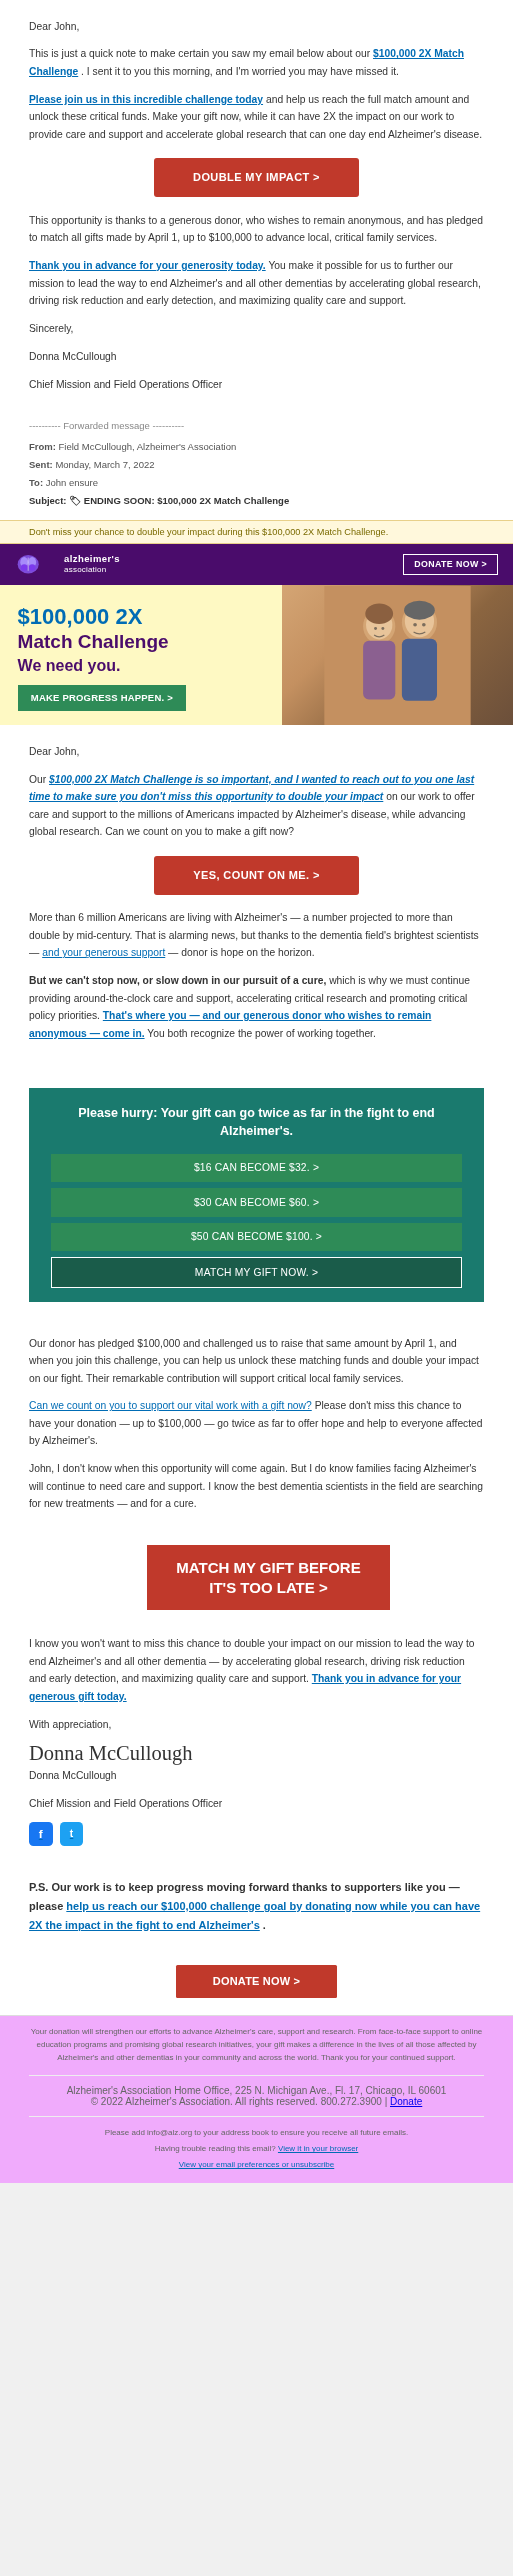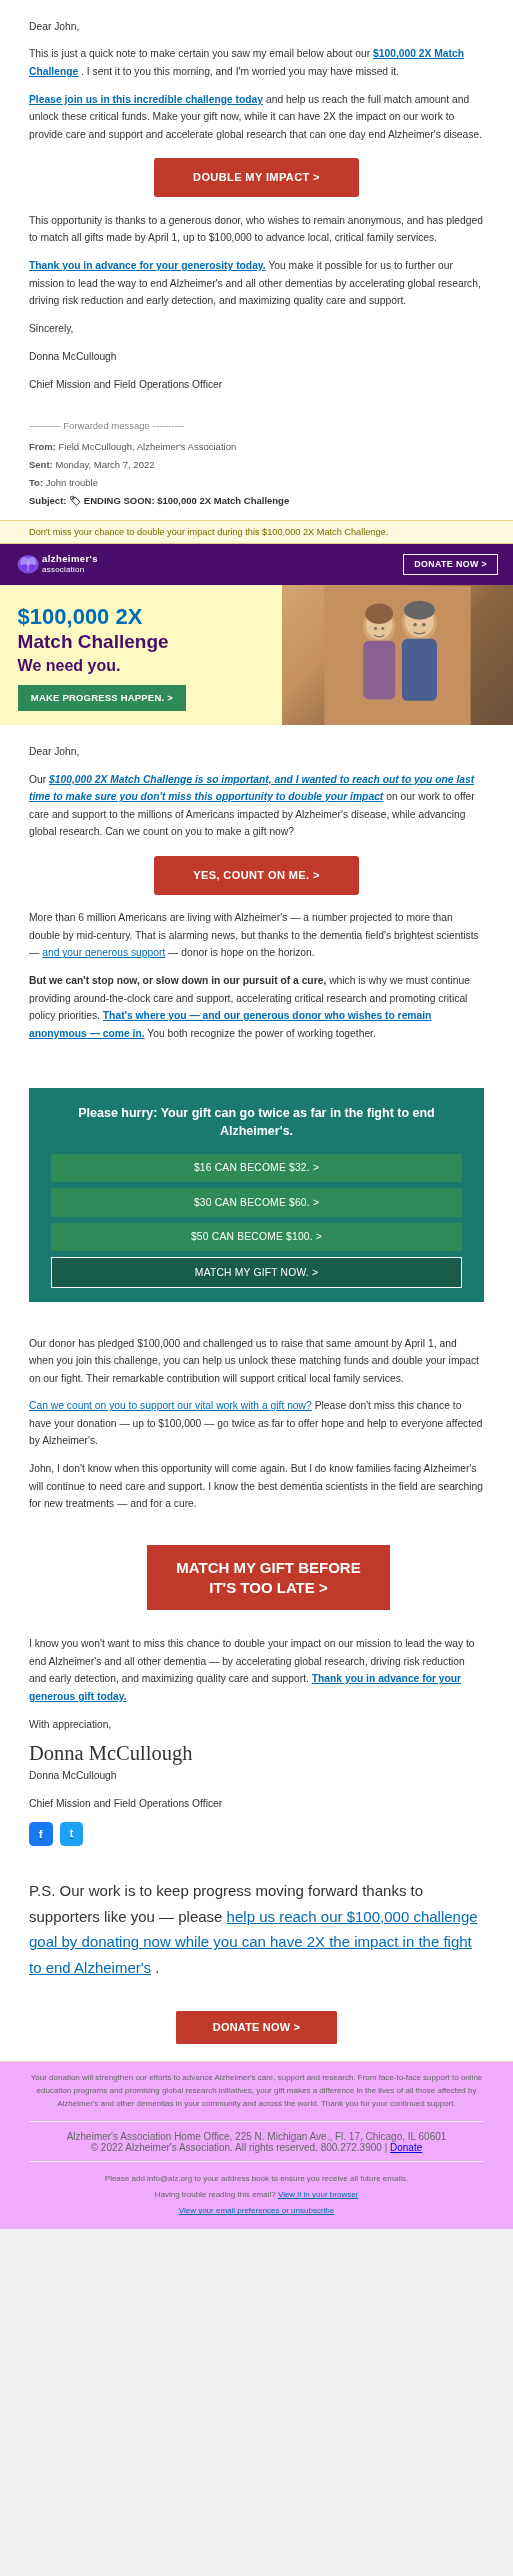--- a/index.html
+++ b/index.html
@@ -75,21 +75,21 @@
     .alz-header {
       background: #4a0c6b;
       display: flex;
       align-items: center;
       justify-content: space-between;
       padding: 7.3px 14.7px;
     }
     .alz-logo {
       display: flex;
       align-items: center;
-      gap: 1px;
+      gap: 23px;
     }
     .alz-logo-brain {
       width: 26.4px;
       height: 26.4px;
     }
     .alz-logo-text {
       color: #fff;
       font-size: 8px;
       font-weight: bold;
       line-height: 1.3;
@@ -273,23 +273,24 @@
       background: #1da1f2;
       border-radius: 4.4px;
       display: flex; align-items: center; justify-content: center;
       color: #fff; font-weight: bold; font-size: 10.3px;
     }
 
     
     .ps-section {
       padding: 7.3px 29px 14.7px 29px;
       background: #fff;
-      font-size: 15px;
+      font-size: 11px;
       line-height: 1.7;
       color: #333;
+      font-weight: bold;
     }
     .ps-section p { margin-bottom: 5.9px; }
     .ps-section a { color: #006cb5; text-decoration: underline; }
 
     
     .donate-now-bottom {
       text-align: center;
       padding: 10.3px 29px 17.6px 29px;
       background: #fff;
     }
@@ -372,21 +373,21 @@
       <p>Sincerely,</p>
       <p>Donna McCullough</p>
       <p>Chief Mission and Field Operations Officer</p>
     </div>
   </div>
 
   <div class="forwarded-section">
     <p class="divider-label">---------- Forwarded message ----------</p>
     <p><span class="bold">From:</span> <span>Field McCullough, Alzheimer's Association</span></p>
     <p><span class="bold">Sent:</span> <span>Monday, March 7, 2022</span></p>
-    <p><span class="bold">To:</span> <span>John trouble</span></p>
+    <p><span class="bold">To:</span> <span>John ensure</span></p>
     <p class="subject-line">
       <span class="bold">Subject:</span>
       <span>🏷</span>
       <span>ENDING SOON: $100,000 2X Match Challenge</span>
     </p>
   </div>
 
   <div class="warning-bar">
     <span>Don't miss your chance to double your impact during this $100,000 2X Match Challenge.</span>
   </div>

